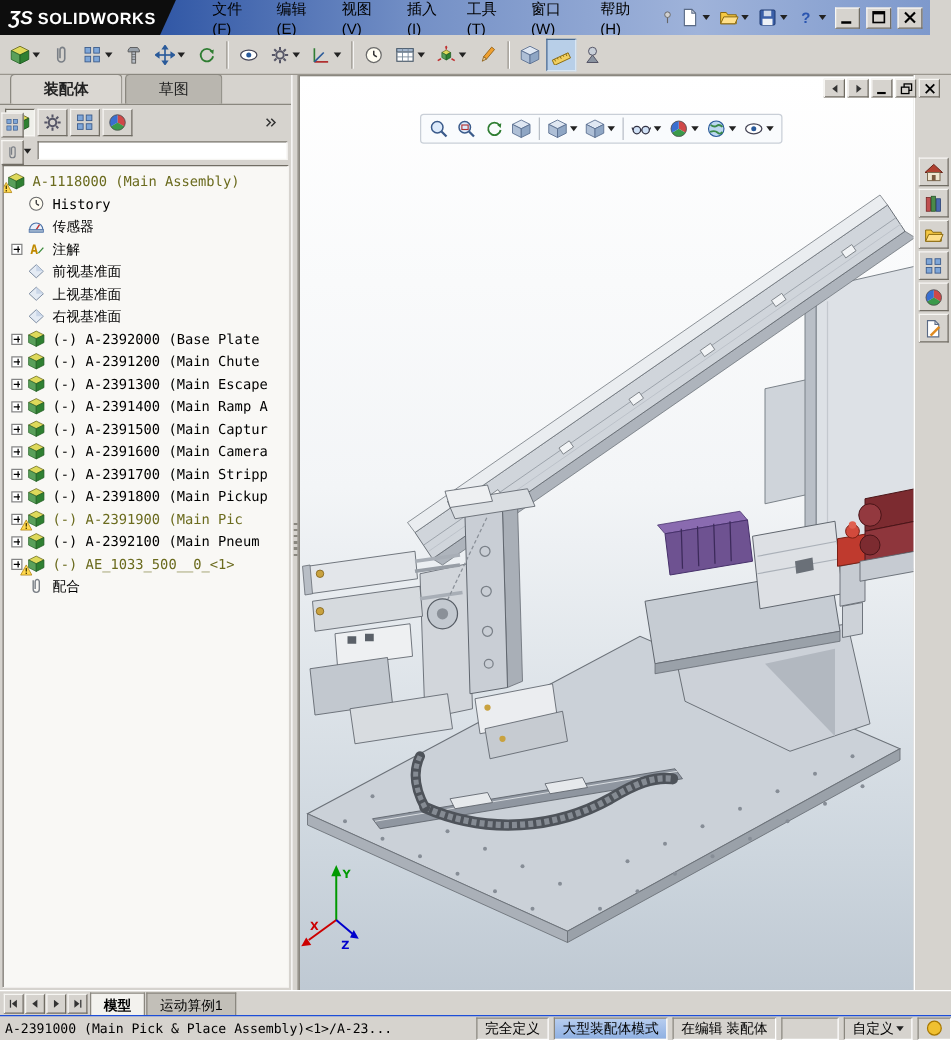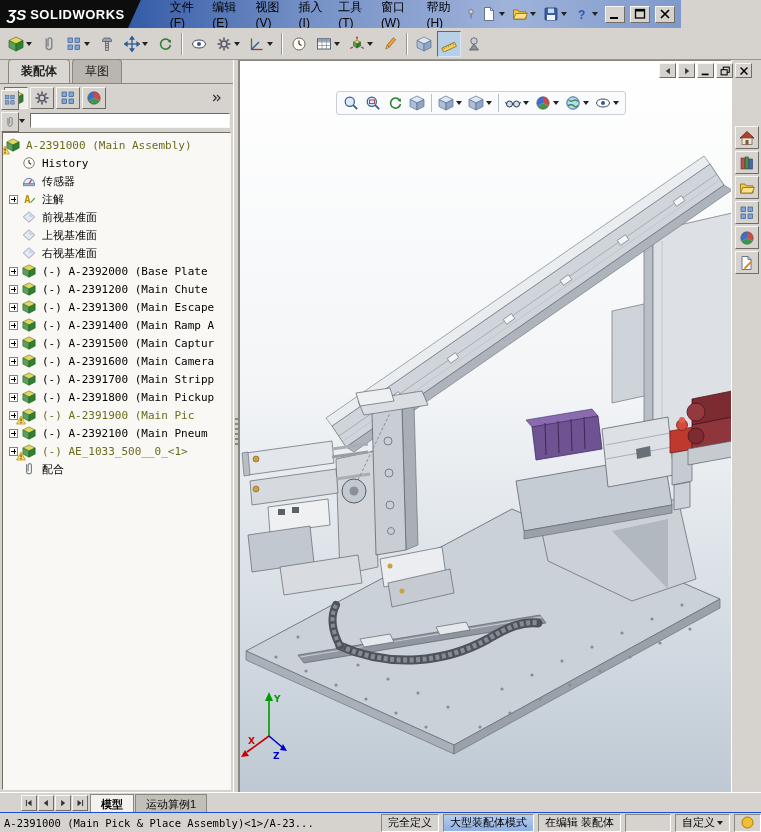--- a/index.html
+++ b/index.html
@@ -6,38 +6,38 @@
 html,body{width:761px;height:832px}
 body{font-family:"Liberation Sans",sans-serif;background:#d6d3ce;overflow:hidden}
 #app{position:relative;width:761px;height:832px;background:#d6d3ce}
 .ic{width:16px;height:16px;display:block}
 .ic14{width:14px;height:14px;display:block}
 .ic12{width:12px;height:12px;display:block}
 .ic10{width:10px;height:10px;display:block}
 .raised{border:1px solid;border-color:#f7f6f3 #716d64 #716d64 #f7f6f3;background:#d6d3ce}
 .dd{width:0;height:0;border-left:3px solid transparent;border-right:3px solid transparent;border-top:4px solid #222;margin-left:2px}
 
-#titlebar{position:absolute;left:0;top:0;width:681px;height:28px;display:flex;align-items:center;background:linear-gradient(90deg,#17337c 0%,#2e55a4 16%,#7490c6 45%,#9fb3da 75%,#7e99cc 100%)}
+#titlebar{position:absolute;left:0;top:0;width:744px;height:28px;display:flex;align-items:center;background:linear-gradient(90deg,#17337c 0%,#2e55a4 16%,#7490c6 45%,#9fb3da 75%,#7e99cc 100%)}
 #logo{height:28px;display:flex;align-items:center;gap:4px;padding:0 16px 0 7px;background:#0d0d0d;clip-path:polygon(0 0,100% 0,91% 100%,0 100%)}
 #logo .mark{color:#fff;font-weight:bold;font-style:italic;font-size:15px}
 #logo .brand{color:#fff;font-weight:bold;font-size:13px;letter-spacing:.5px}
 #menubar{display:flex;margin-left:22px}
 .menu{padding:3px 7px;font-size:12px;color:#000;cursor:default}
 #tb-quick{display:flex;align-items:center;gap:3px;margin-left:auto;margin-right:6px}
 .qbtn{display:flex;align-items:center;padding:2px 2px}
 .winbtn{width:20px;height:17px;display:flex;align-items:center;justify-content:center;margin-left:2px}
 
 #toolbar2{position:absolute;left:0;top:28px;width:761px;height:32px;background:#d6d3ce;border-bottom:1px solid #9a968e;display:flex;align-items:center;padding-left:4px;gap:1px}
 .tbtn{height:26px;display:flex;align-items:center;justify-content:center;border:1px solid transparent;padding:0 3px}
 .tbtn.active{background:#b8cfe8;border-color:#49698f #d8e6f4 #d8e6f4 #49698f}
 .tsep{width:2px;height:22px;border-left:1px solid #9a968e;border-right:1px solid #fff;margin:0 3px}
 
 #leftpanel{position:absolute;left:0;top:60px;width:233px;height:732px;background:#d6d3ce}
 #cmdtabs{display:flex;align-items:flex-end;height:24px;padding-left:8px;gap:2px;border-bottom:1px solid #8a877f}
-.ctab{font-size:12px;padding:3px 12px;border:1px solid #8a877f;border-bottom:none;border-radius:4px 4px 0 0;background:#b9b6af;color:#222}
+.ctab{font-size:12px;padding:3px 26px;border:1px solid #8a877f;border-bottom:none;border-radius:4px 4px 0 0;background:#b9b6af;color:#222}
 .ctab.active{background:#dad7d2;font-weight:bold}
 #fmtabs{display:flex;align-items:center;height:27px;padding:2px 4px;gap:2px}
 .fmtab{width:24px;height:22px;display:flex;align-items:center;justify-content:center;border:1px solid;border-color:#f7f6f3 #716d64 #716d64 #f7f6f3;background:#d6d3ce}
 .fmtab.active{background:#efefea;border-color:#716d64 #f7f6f3 #f7f6f3 #716d64}
 #fm-chev{margin-left:auto;border:none;background:none}
 #filterrow{display:flex;align-items:center;height:19px;padding:0 3px;gap:3px}
 #filter-input{flex:1;height:15px;background:#fff;border:1px solid;border-color:#716d64 #f7f6f3 #f7f6f3 #716d64}
 #treebox{position:absolute;left:2px;top:72px;right:2px;bottom:2px;background:#f9f8f5;border:1px solid;border-color:#716d64 #f7f6f3 #f7f6f3 #716d64;overflow:hidden;padding:3px 0 0 3px}
 .trow{display:flex;align-items:center;height:18px;white-space:nowrap;font-family:"DejaVu Sans Mono",monospace;font-size:11px;color:#000}
 .plusbox{width:9px;height:9px;flex:none;border:1px solid #848484;background:#fff;position:relative;margin:0 4px 0 3px}
@@ -58,21 +58,21 @@
 #docctrl{position:absolute;left:659px;top:63px;display:flex;gap:2px;z-index:40}
 .dbtn{width:17px;height:15px;display:flex;align-items:center;justify-content:center}
 
 #taskpane{position:absolute;left:731px;top:60px;width:30px;height:732px;background:#d6d3ce;border-left:1px solid #fff}
 #tpstack{padding-top:64px}
 .tp{width:24px;height:23px;margin:2px auto;display:flex;align-items:center;justify-content:center}
 
 #leftdock{position:absolute;left:1px;top:90px;z-index:30;display:flex;flex-direction:column;gap:2px}
 .ldbtn{width:18px;height:20px;display:flex;align-items:center;justify-content:center}
 
-#bottomtabs{position:absolute;left:0;top:792px;width:761px;height:20px;background:#d6d3ce;border-top:1px solid #fff;display:flex;align-items:center;padding-left:21px}
+#bottomtabs{position:absolute;left:0;top:792px;width:761px;height:20px;background:#d6d3ce;border-top:1px solid #fff;display:flex;align-items:center;padding-left:3px}
 .navbtn{width:16px;height:16px;display:flex;align-items:center;justify-content:center;margin-right:1px}
 .btab{font-size:11px;padding:2px 10px;border:1px solid #8a877f;border-bottom:none;margin-left:1px;background:#c2bfb8;height:18px;white-space:nowrap}
 .btab.active{background:#f3f2ee;font-weight:bold}
 
 #statusbar{position:absolute;left:0;top:812px;width:761px;height:20px;background:#d6d3ce;border-top:1px solid #1d4ed8;display:flex;align-items:center;font-size:11px}
 #ss-left{flex:1;font-family:"DejaVu Sans Mono",monospace;font-size:10.5px;overflow:hidden;white-space:nowrap;padding-left:4px}
 .sseg{height:18px;display:flex;align-items:center;padding:0 6px;border:1px solid;border-color:#8a877f #fff #fff #8a877f;margin-left:4px;white-space:nowrap}
 #ss-mode{background:linear-gradient(#b7cdef,#8fb0e2)}
 #ss-empty{width:46px}
 .triad-lbl{font-family:"DejaVu Sans",sans-serif;font-size:9px;font-weight:bold}
@@ -513,21 +513,21 @@
     <div id="treebox">
       <div class="trow">
         <span class="tic">
             <svg class="ic14">
               <use href="#i-cube"></use>
             </svg>
             <svg class="warn-ov ic10">
               <use href="#i-warn"></use>
             </svg>
           </span>
-        <span class="olive">A-2391000 (Main Assembly)</span>
+        <span class="olive">A-1118000 (Main Assembly)</span>
       </div>
       <div class="trow">
           <span class="spacer9"></span>
           <span class="tic">
             <svg class="ic14">
               <use href="#i-clock"></use>
             </svg>
           </span>
           <span>History</span>
         </div>

